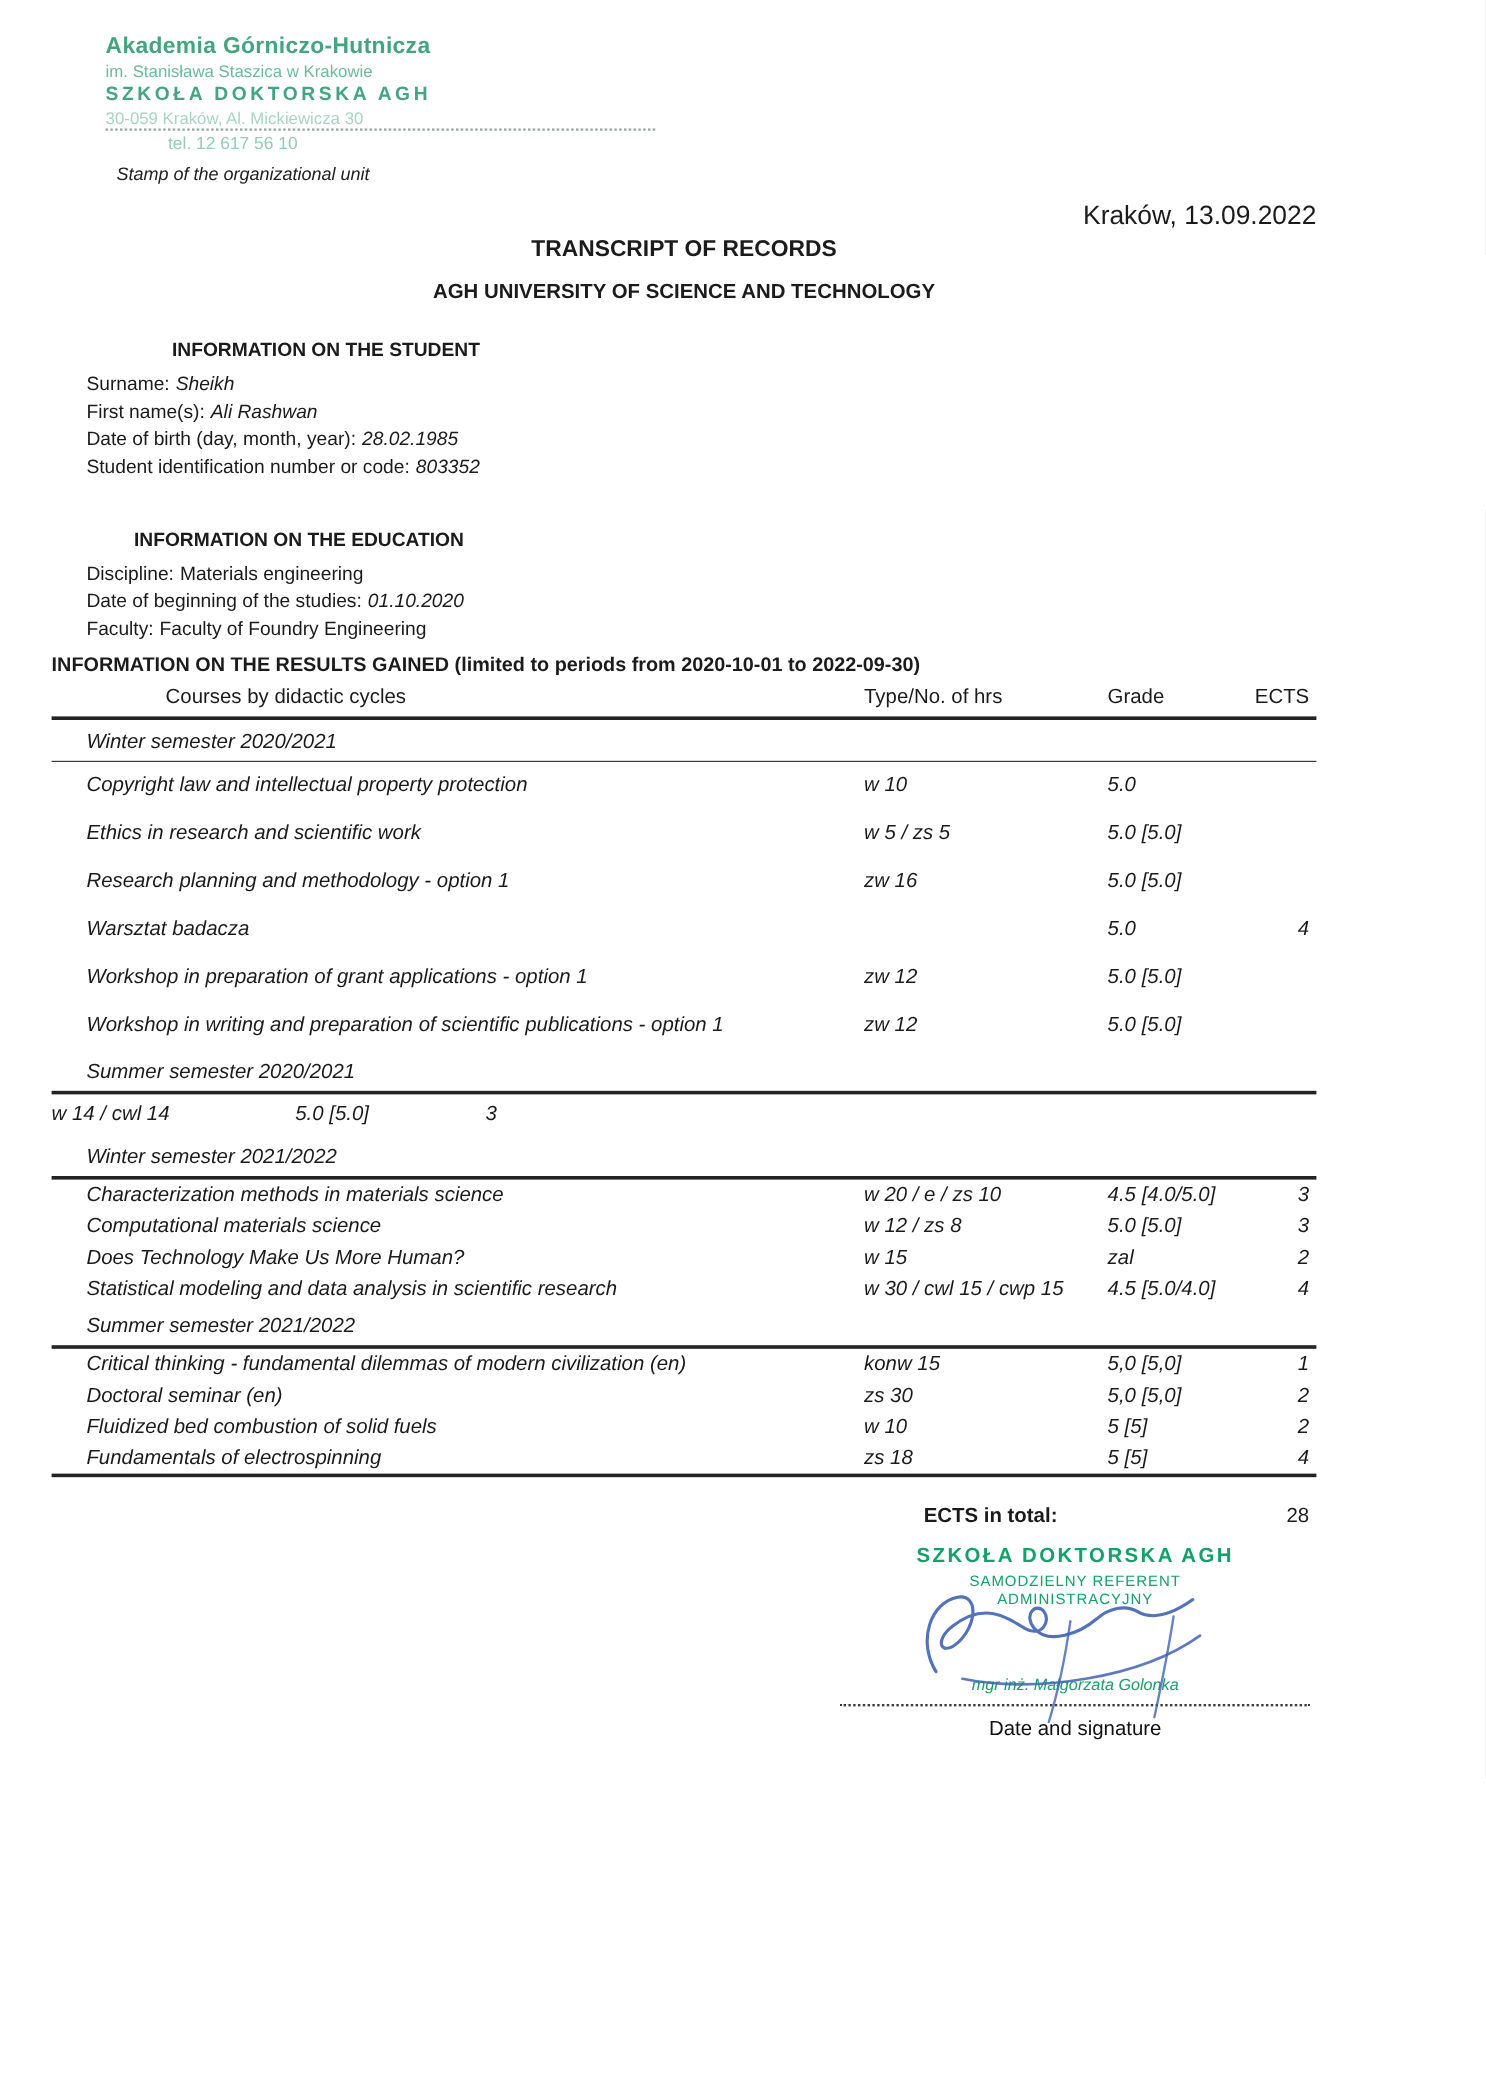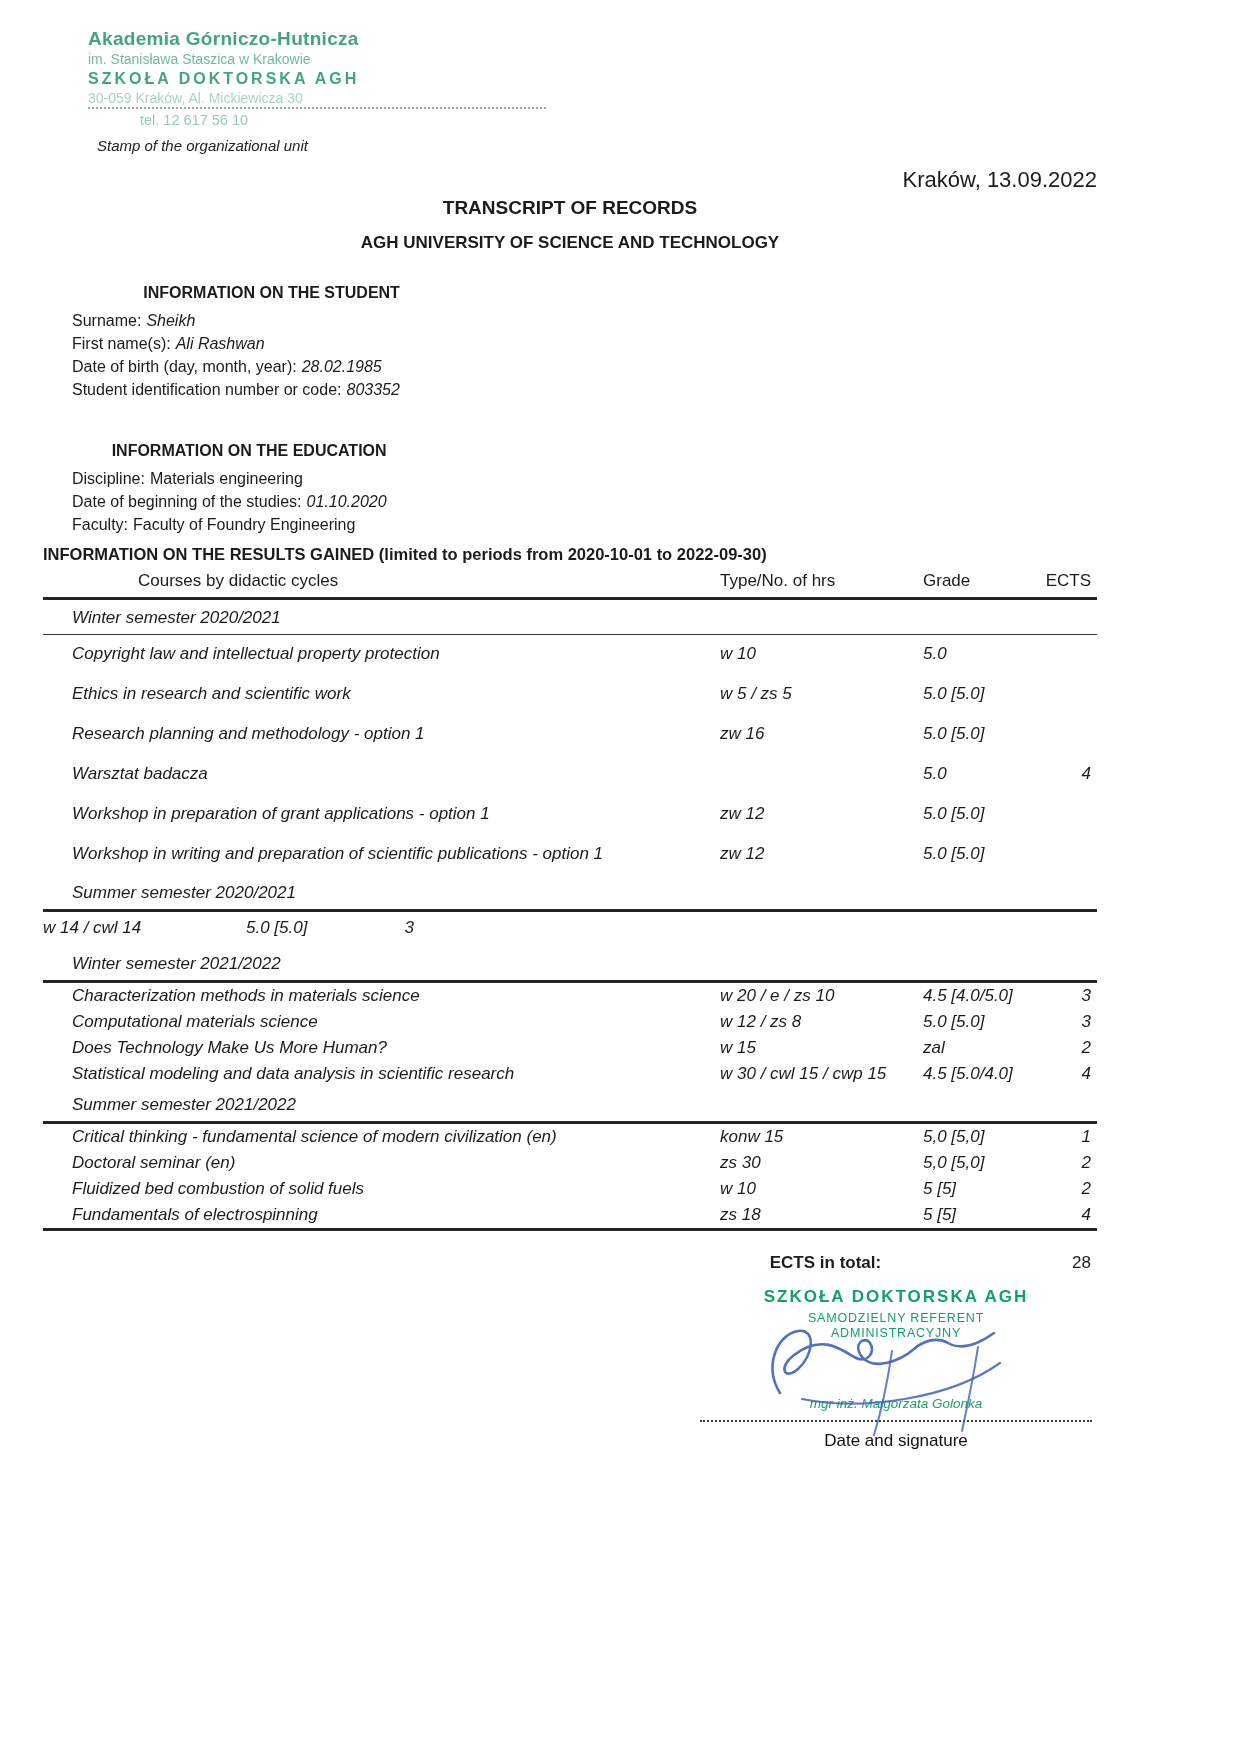--- a/index.html
+++ b/index.html
@@ -217,21 +217,21 @@
       <div class="c-grade">4.5 [5.0/4.0]</div>
       <div class="c-ects">4</div>
     </div>
 
     <div class="trow sem">
       <div class="c-name">Summer semester 2021/2022</div>
     </div>
     <div class="rule"></div>
 
     <div class="trow compact">
-      <div class="c-name">Critical thinking - fundamental science of modern civilization (en)</div>
+      <div class="c-name">Critical thinking - fundamental dilemmas of modern civilization (en)</div>
       <div class="c-type">konw 15</div>
       <div class="c-grade">5,0 [5,0]</div>
       <div class="c-ects">1</div>
     </div>
     <div class="trow compact">
       <div class="c-name">Doctoral seminar (en)</div>
       <div class="c-type">zs 30</div>
       <div class="c-grade">5,0 [5,0]</div>
       <div class="c-ects">2</div>
     </div>

